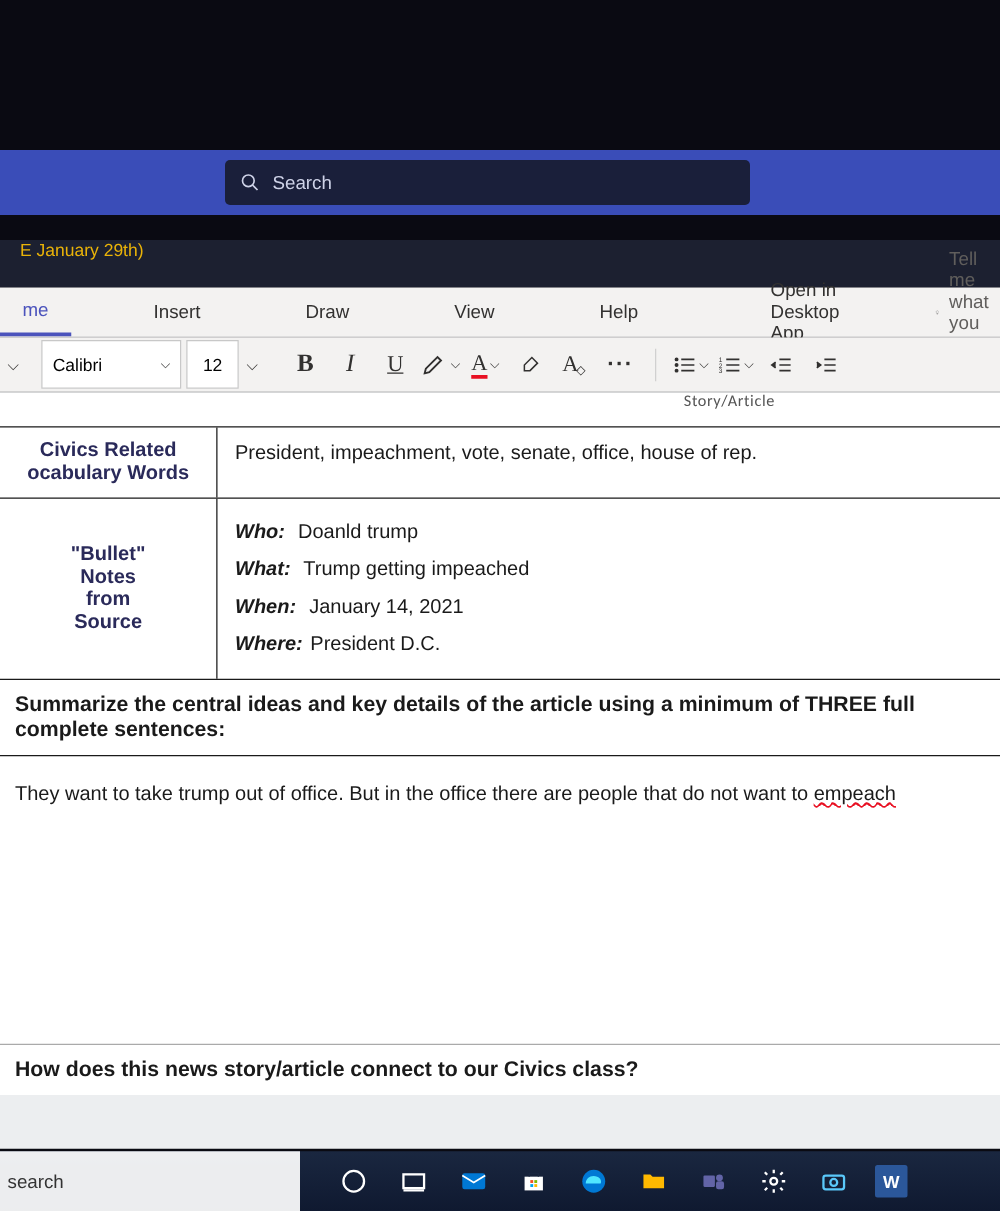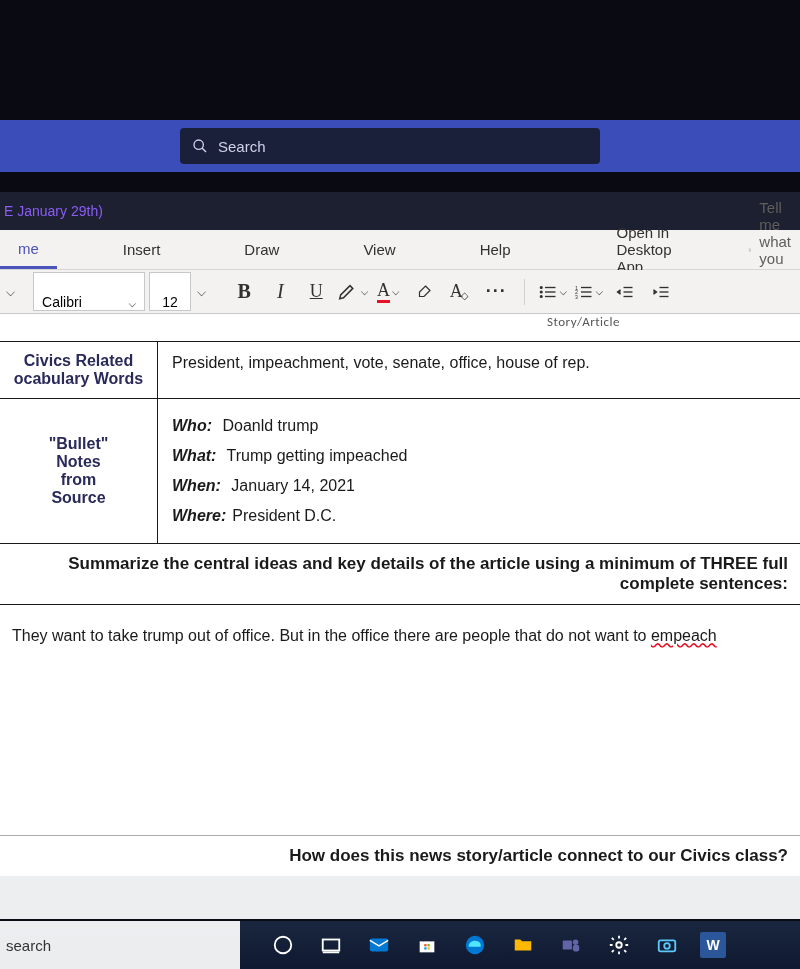--- a/index.html
+++ b/index.html
@@ -3,52 +3,52 @@
 <meta charset="utf-8">
 <style>
 * { margin:0; padding:0; box-sizing:border-box; font-family:'Segoe UI',Arial,sans-serif; }
 html,body { width:800px; height:969px; background:#0a0a12; overflow:hidden; }
 
 .titlebar { position:absolute; top:120px; left:0; right:0; height:52px; background:#3a4db8; display:flex; align-items:center; }
 .searchbox { position:absolute; left:180px; width:420px; height:36px; background:#1a1f3a; border-radius:4px; display:flex; align-items:center; padding:0 12px; color:#cfd3e8; }
 .searchbox svg { width:16px; height:16px; margin-right:10px; fill:none; stroke:#cfd3e8; stroke-width:2; }
 .searchbox span { font-size:15px; }
 
-.doctab { position:absolute; top:192px; left:0; right:0; height:38px; background:#1c2030; display:flex; align-items:center; padding-left:4px; color:#8b5cf6; font-size:14px; }
+.doctab { position:absolute; top:192px; left:0; right:0; height:38px; background:#1c2030; display:flex; align-items:flex-start; padding-left:16px; color:#eab308; font-size:14px; }
 
 .ribbon-tabs { position:absolute; top:230px; left:0; right:0; height:40px; background:#f3f2f1; display:flex; align-items:center; padding-left:0; font-size:15px; color:#323130; border-bottom:1px solid #d6d6d6;gap:48px; }
 .ribbon-tabs .tab { padding:0 18px; height:100%; display:flex; align-items:center; cursor:pointer; }
 .ribbon-tabs .tab.active { border-bottom:3px solid #4b53bc; color:#4b53bc; font-weight:500; }
 .ribbon-tabs .open-desktop { margin-left:40px; }
 .ribbon-tabs .tell-me { display:flex; align-items:center; color:#605e5c; margin-left:28px; }
 .ribbon-tabs .tell-me svg { width:16px; height:16px; margin-right:8px; stroke:#605e5c; fill:none; stroke-width:1.5; }
 
 .toolbar { position:absolute; top:270px; left:0; right:0; height:44px; background:#f3f2f1; display:flex; align-items:center; padding-left:0; border-bottom:1px solid #c8c8c8; }
 .toolbar .chev { margin:0 6px; color:#323130; font-size:12px; }
-.toolbar .font-sel,.toolbar .size-sel { background:#fff; border:1px solid #c8c8c8; height:39px; display:flex; align-items:flex-end; padding:0 8px; font-size:14px; }
+.toolbar .font-sel,.toolbar .size-sel { background:#fff; border:1px solid #c8c8c8; height:39px; display:flex; align-items:center; padding:12px 8px; font-size:14px; }
 .toolbar .font-sel { width:112px; margin-left:12px; }
 .toolbar .size-sel { width:42px; margin-left:4px; justify-content:center; }
 .toolbar .btn { width:32px; height:32px; display:flex; align-items:center; justify-content:center; font-size:18px; color:#323130; cursor:pointer; margin:0 2px; position:relative; }
 .toolbar .btn.bold { font-weight:700; font-family:'Times New Roman',serif; font-size:20px; }
 .toolbar .btn.italic { font-style:italic; font-family:'Times New Roman',serif; font-size:20px; }
 .toolbar .btn.under { text-decoration:underline; font-family:'Times New Roman',serif; font-size:18px; }
 .toolbar .divider { width:1px; height:26px; background:#d0d0d0; margin:0 10px; }
 .toolbar .a-color { font-family:'Times New Roman',serif; font-size:18px; border-bottom:3px solid #e81123; line-height:1; padding-bottom:1px; }
 .toolbar .small-chev { font-size:10px; margin-left:2px; color:#323130; }
 .toolbar .dots { font-weight:700; letter-spacing:1px; }
 .toolbar .list-icon svg { width:18px; height:14px; }
 
 .doc { position:absolute; top:314px; left:0; right:0; bottom:50px; background:#eceef0; overflow:hidden; }
 .page { background:#fff; position:relative; }
 
 .row { display:flex; border-bottom:1.5px solid #1a1a1a; }
-.row .label { width:158px; border-right:1.5px solid #1a1a1a; padding:10px 8px; font-size:16px; font-weight:600; color:#2a2a5a; text-align:center; display:flex; flex-direction:column; justify-content:center; }
+.row .label { width:174px; border-right:1.5px solid #1a1a1a; padding:10px 8px; font-size:16px; font-weight:600; color:#2a2a5a; text-align:center; display:flex; flex-direction:column; justify-content:center; }
 .row .content { flex:1; padding:12px 14px; font-size:16px; color:#1a1a1a; }
 
-.heading-row { padding:10px 12px; text-align:right; font-weight:700; font-size:17px; color:#1a1a1a; border-bottom:1.5px solid #1a1a1a; }
+.heading-row { padding:10px 12px; text-align:left; font-weight:700; font-size:17px; color:#1a1a1a; border-bottom:1.5px solid #1a1a1a; }
 .summary-body { padding:22px 12px 80px 12px; font-size:16px; color:#1a1a1a; min-height:230px; }
 .summary-body .spellerr { text-decoration:underline wavy #e81123; }
 
 .notes-content .line { padding:6px 0; }
 .notes-content .k { font-weight:700; font-style:italic; margin-right:6px; }
 
 .cutoff-label { position:absolute; top:-14px; right:180px; font-size:13px; color:#555; font-family:Calibri,sans-serif; letter-spacing:0.5px; }
 
 .taskbar { position:absolute; bottom:0; left:0; right:0; height:48px; background:linear-gradient(#1a2740,#0f1930); display:flex; align-items:center; }
 .taskbar .search-rgn { width:240px; height:100%; display:flex; align-items:center; background:rgba(255,255,255,0.92); color:#333; font-size:15px; padding-left:6px; }

